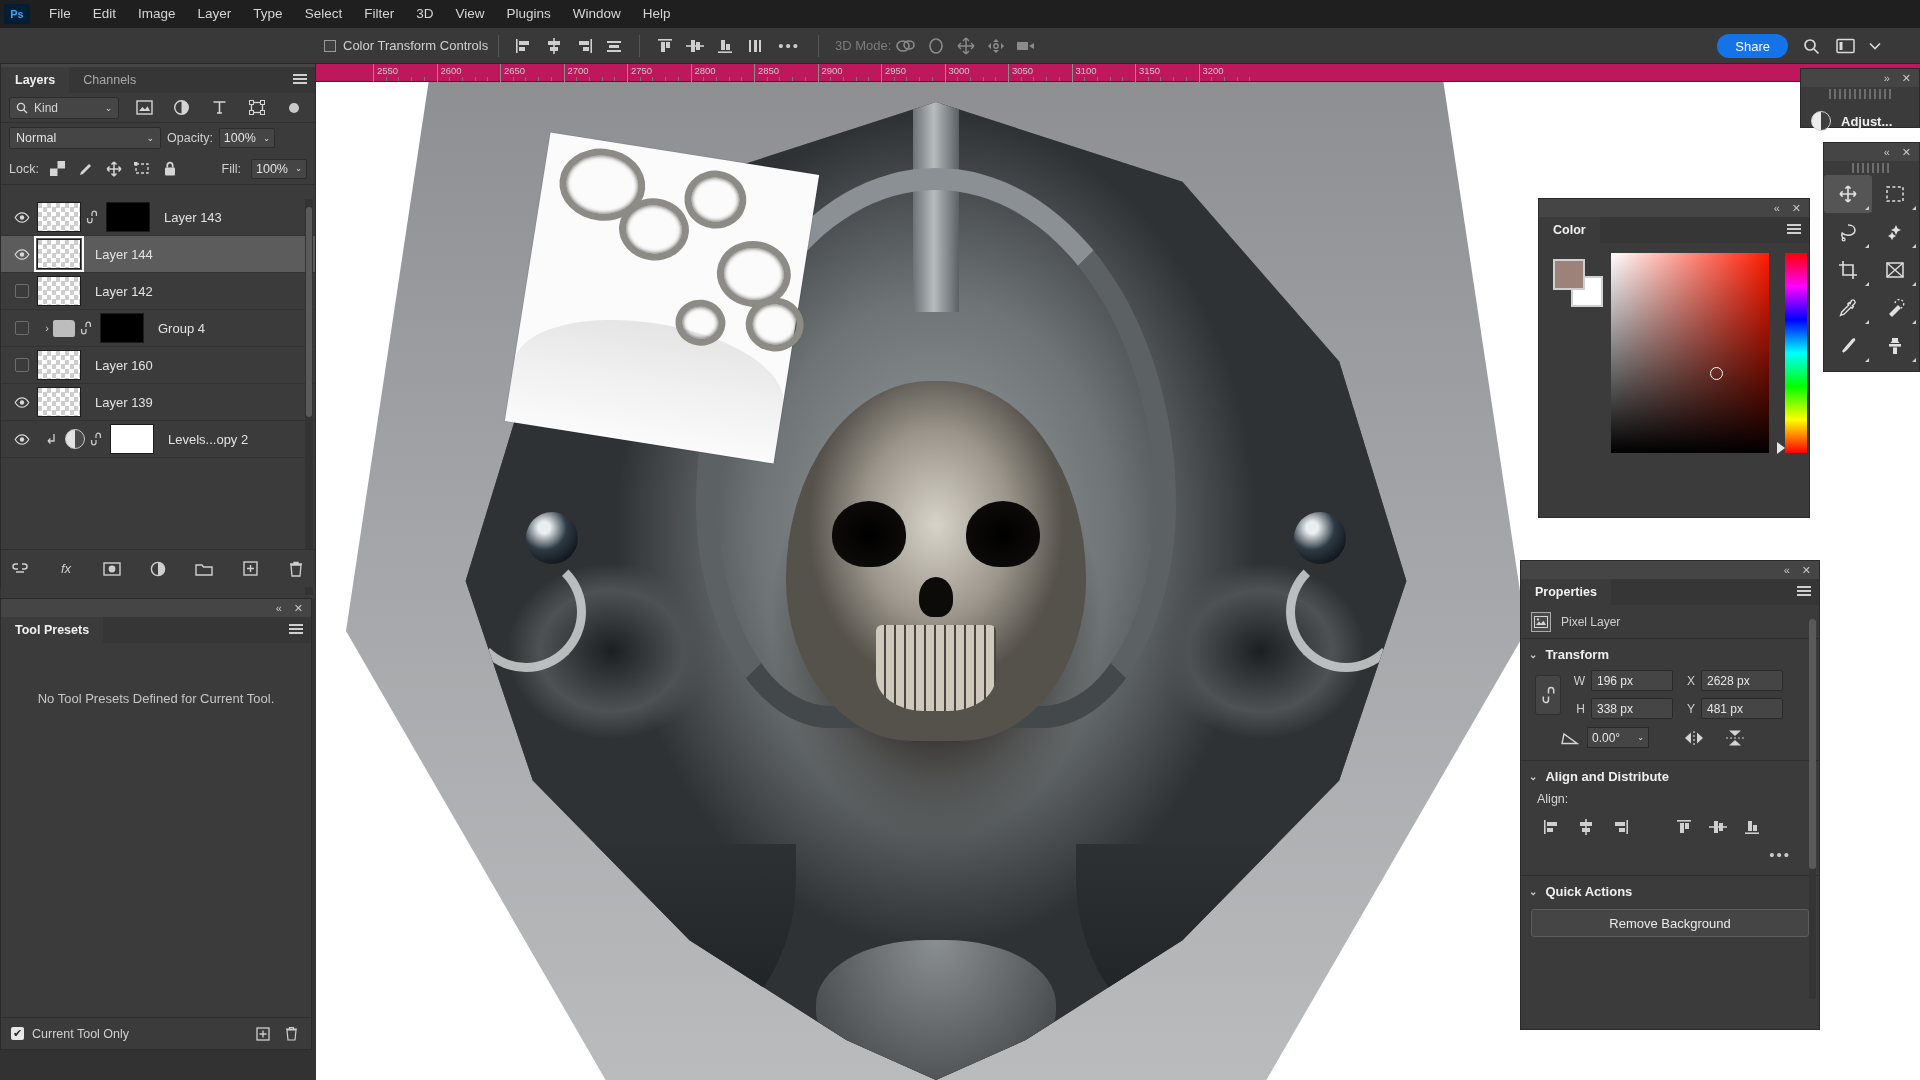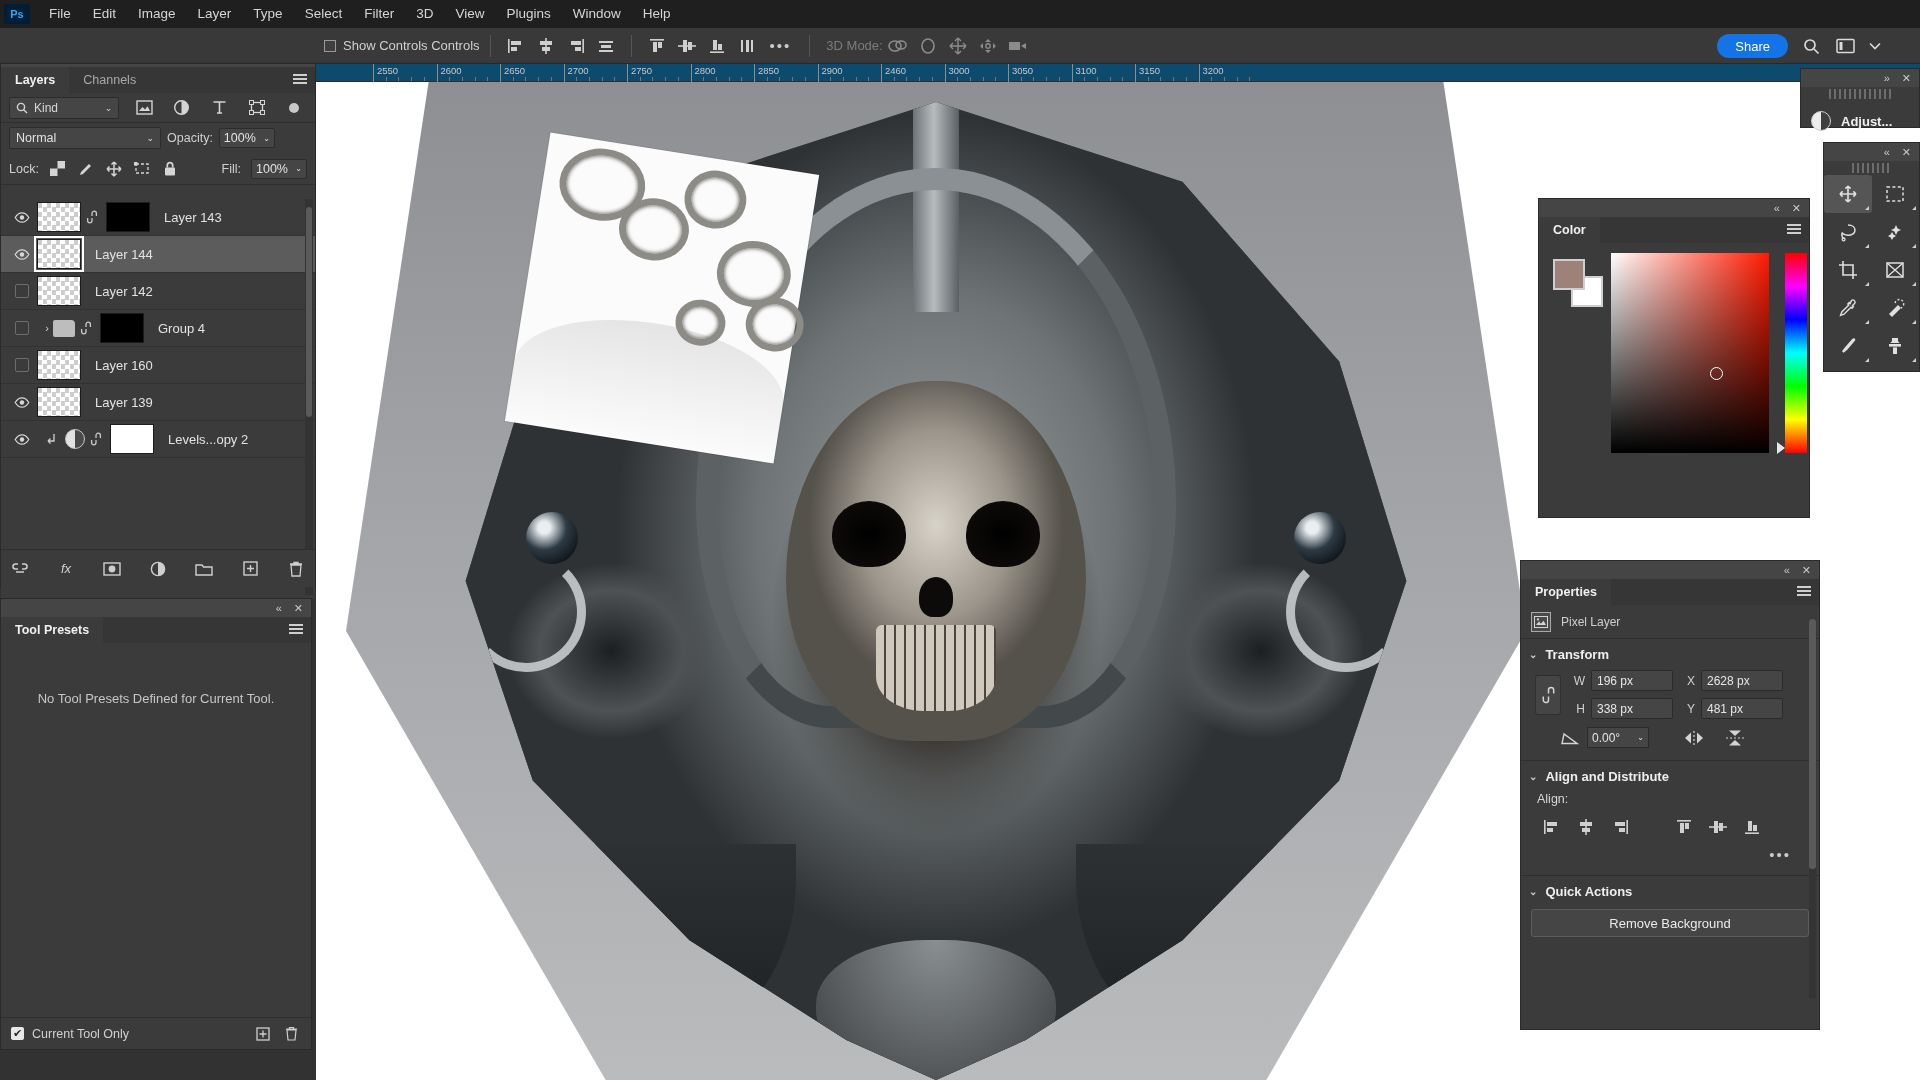--- a/index.html
+++ b/index.html
@@ -24,21 +24,21 @@
   .alignbtn{width:30px;height:26px;display:flex;align-items:center;justify-content:center;border-radius:2px;}
   .dots{letter-spacing:2px;font-size:15px;color:#cacaca;padding:0 8px;}
   .mode3d{font-size:13px;color:#7c7c7c;margin-left:6px;}
   .d3icon{width:30px;height:26px;display:flex;align-items:center;justify-content:center;opacity:.55;}
   .share-btn{position:absolute;right:132px;top:6px;height:24px;padding:0 18px;border-radius:12px;
     background:#1473e6;color:#fff;font-size:13px;display:flex;align-items:center;justify-content:center;}
   .topright-ico{position:absolute;top:6px;width:26px;height:24px;display:flex;align-items:center;justify-content:center;}
 
   
   .canvas-wrap{position:absolute;left:316px;top:64px;width:1604px;height:1016px;background:#555;overflow:hidden;}
-  .ruler{position:absolute;left:0;top:0;width:1604px;height:18px;background:#0c4a6e;
+  .ruler{position:absolute;left:0;top:0;width:1604px;height:18px;background:#be185d;
     border-bottom:1px solid #2c2c2c;}
   .rtick{position:absolute;top:0;height:18px;font-size:9.5px;color:#c9c9c9;padding-left:3px;
     border-left:1px solid #8d8d8d;line-height:13px;}
   .rminor{position:absolute;bottom:0;width:1px;height:4px;background:#777;}
   .doc{position:absolute;left:0;top:18px;width:1604px;height:998px;background:#fff;overflow:hidden;}
 
   
   .art{position:absolute;left:0;top:0;width:1604px;height:998px;background:#ffffff;}
   .bg-grey{position:absolute;left:30px;top:0;width:1180px;height:998px;
      background:linear-gradient(180deg,#8d8f92 0%,#a3a5a8 45%,#b9bbbd 100%);
@@ -217,21 +217,21 @@
     <div class="menuitem">View</div>
     <div class="menuitem">Plugins</div>
     <div class="menuitem">Window</div>
     <div class="menuitem">Help</div>
   </div>
 
   <div class="optionsbar">
     <div class="opt-gap"></div>
     <div class="chk-wrap">
       <div class="chkbox"></div>
-      <span>Show Controls Controls</span>
+      <span>Color Transform Controls</span>
     </div>
     <div class="vsep"></div>
 
     <div class="alignbtn">
       <svg width="18" height="16" viewBox="0 0 18 16">
           <rect x="1" y="1" width="1.6" height="14" fill="#cfcfcf"></rect>
           <rect x="4" y="3" width="10" height="4" fill="#cfcfcf"></rect>
           <rect x="4" y="9" width="6" height="4" fill="#cfcfcf"></rect>
         </svg>
     </div>
@@ -374,21 +374,21 @@
         <div class="rtick" style="left: 438px;">2850</div>
         <div class="rminor" style="left: 450.7px;"></div>
         <div class="rminor" style="left: 463.4px;"></div>
         <div class="rminor" style="left: 476.1px;"></div>
         <div class="rminor" style="left: 488.8px;"></div>
         <div class="rtick" style="left: 501.5px;">2900</div>
         <div class="rminor" style="left: 514.2px;"></div>
         <div class="rminor" style="left: 526.9px;"></div>
         <div class="rminor" style="left: 539.6px;"></div>
         <div class="rminor" style="left: 552.3px;"></div>
-        <div class="rtick" style="left: 565px;">2460</div>
+        <div class="rtick" style="left: 565px;">2950</div>
         <div class="rminor" style="left: 577.7px;"></div>
         <div class="rminor" style="left: 590.4px;"></div>
         <div class="rminor" style="left: 603.1px;"></div>
         <div class="rminor" style="left: 615.8px;"></div>
         <div class="rtick" style="left: 628.5px;">3000</div>
         <div class="rminor" style="left: 641.2px;"></div>
         <div class="rminor" style="left: 653.9px;"></div>
         <div class="rminor" style="left: 666.6px;"></div>
         <div class="rminor" style="left: 679.3px;"></div>
         <div class="rtick" style="left: 692px;">3050</div>

